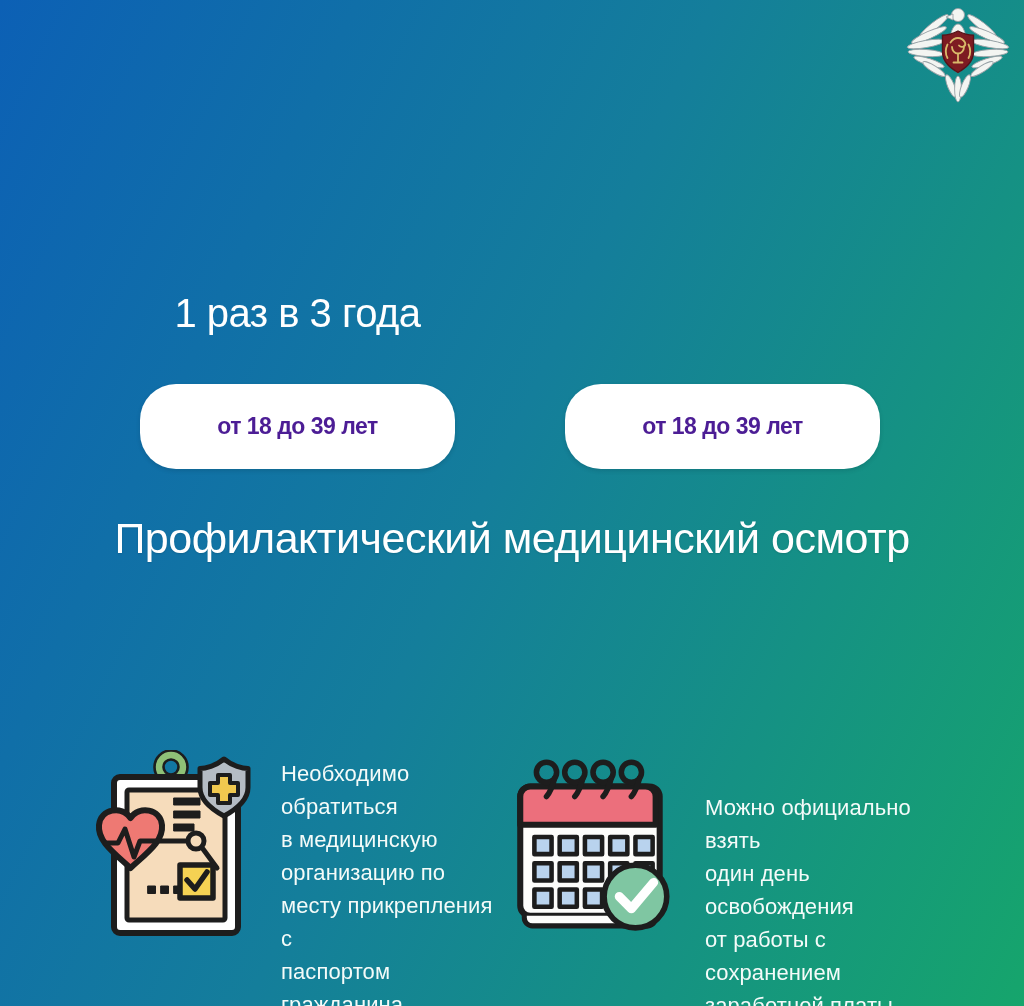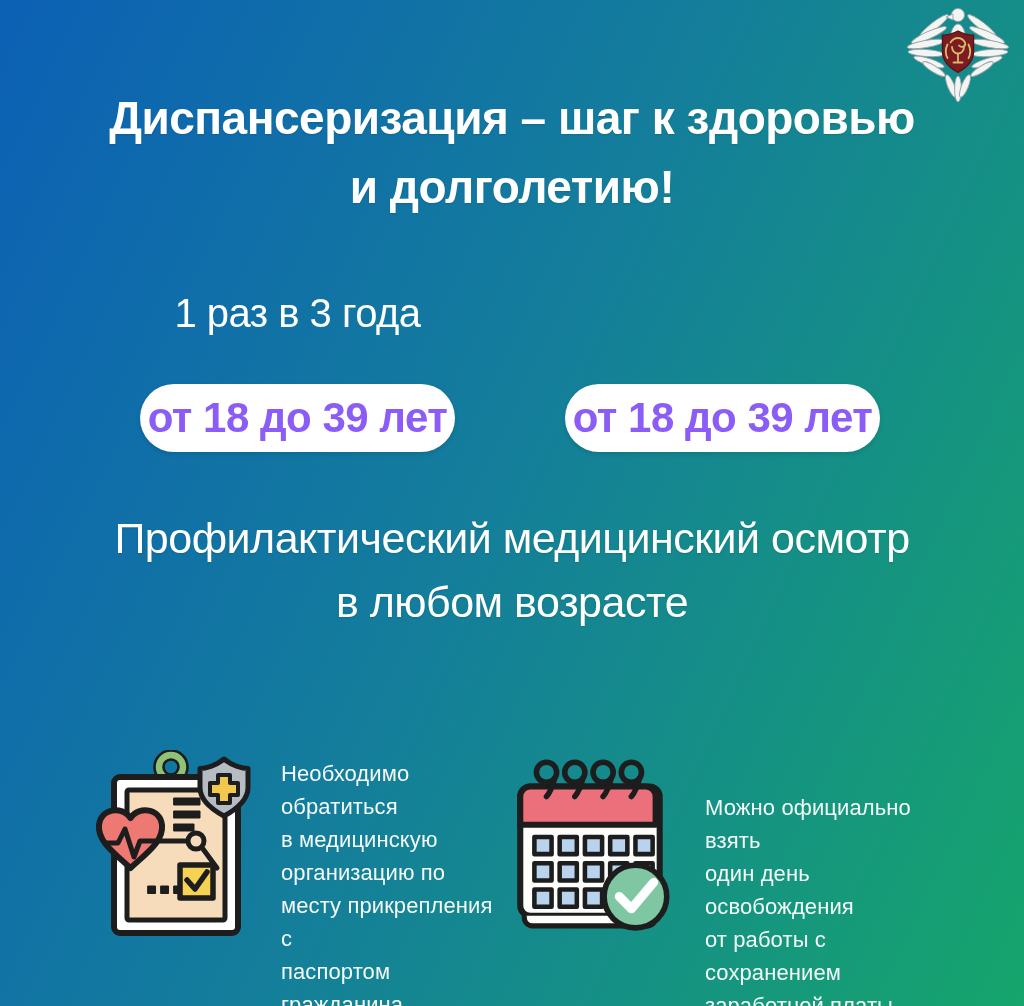--- a/index.html
+++ b/index.html
@@ -13,23 +13,23 @@
   .title{
     position:absolute;top:84px;left:0;width:100%;text-align:center;
     font-size:46px;font-weight:bold;line-height:69px;letter-spacing:-0.5px;
     text-shadow:0 1px 2px rgba(0,0,0,0.12);
   }
   .freq-label{position:absolute;top:291px;width:315px;text-align:center;
     font-size:40px;font-weight:normal;letter-spacing:-0.5px;}
   .freq-label.left{left:140px;}
   .freq-label.right{left:565px;}
   .pill{
-    position:absolute;top:384px;width:315px;height:68px;background:#ffffff;
+    position:absolute;top:384px;width:315px;height:85px;background:#ffffff;
     border-radius:36px;display:flex;align-items:center;justify-content:center;
-    font-size:42px;font-weight:bold;color:#8b5cf6;letter-spacing:-0.5px;
+    font-size:23px;font-weight:bold;color:#4c1d95;letter-spacing:-0.5px;
     box-shadow:0 2px 4px rgba(0,30,40,0.15);
   }
   .pill.left{left:140px;}
   .pill.right{left:565px;}
   .subtitle{
     position:absolute;top:506px;left:0;width:100%;text-align:center;
     font-size:43px;font-weight:normal;line-height:64px;letter-spacing:-0.5px;
     text-shadow:0 1px 2px rgba(0,0,0,0.12);
   }
   .note-icon{position:absolute;}
@@ -77,33 +77,28 @@
              c-7,-4.3 -15.5,-10.3 -15.5,-20.8 v-16.5 c3.5,0 9.5,-1 15.5,-4.2 z" fill="#7d1b22" stroke="#55141a" stroke-width="1.4"></path>
 
     <g fill="none" stroke="#d9b96a" stroke-width="1.8" stroke-linecap="round">
       <path d="M48,45 a6,6.5 0 0 0 12,0"></path>
       <path d="M54,52 v7 M49.5,60.5 h9"></path>
       <path d="M46.5,40.5 c4,-6 11,-6 14.5,0 c1.5,3.5 -3.5,6 -6,3"></path>
       <path d="M43.5,56 q-3.5,-6.5 0,-13.5 M64.5,56 q3.5,-6.5 0,-13.5"></path>
     </g>
   </svg>
 
-  <div class="title">
-    <div>Диспансеризация – шаг к здоровью</div>
-    <div>и долголетию!</div>
-  </div>
 
   <div class="freq-label left">1 раз в 3 года</div>
 
   <div class="pill left">от 18 до 39 лет</div>
   <div class="pill right">от 18 до 39 лет</div>
 
   <div class="subtitle">
     <div>Профилактический медицинский осмотр</div>
-    <div>в любом возрасте</div>
   </div>
 
   <svg class="note-icon left" viewBox="0 0 170 190">
     <g stroke="#1d1d1d" stroke-linejoin="round" stroke-linecap="round">
 
       <circle cx="77" cy="17" r="12" fill="none" stroke="#8fc177" stroke-width="8"></circle>
       <circle cx="77" cy="17" r="16.5" fill="none" stroke="#1d1d1d" stroke-width="2.6"></circle>
       <circle cx="77" cy="17" r="7.5" fill="none" stroke="#1d1d1d" stroke-width="2.6"></circle>
 
       <rect x="20" y="27" width="124" height="156" rx="6" fill="#ffffff" stroke-width="6"></rect>

